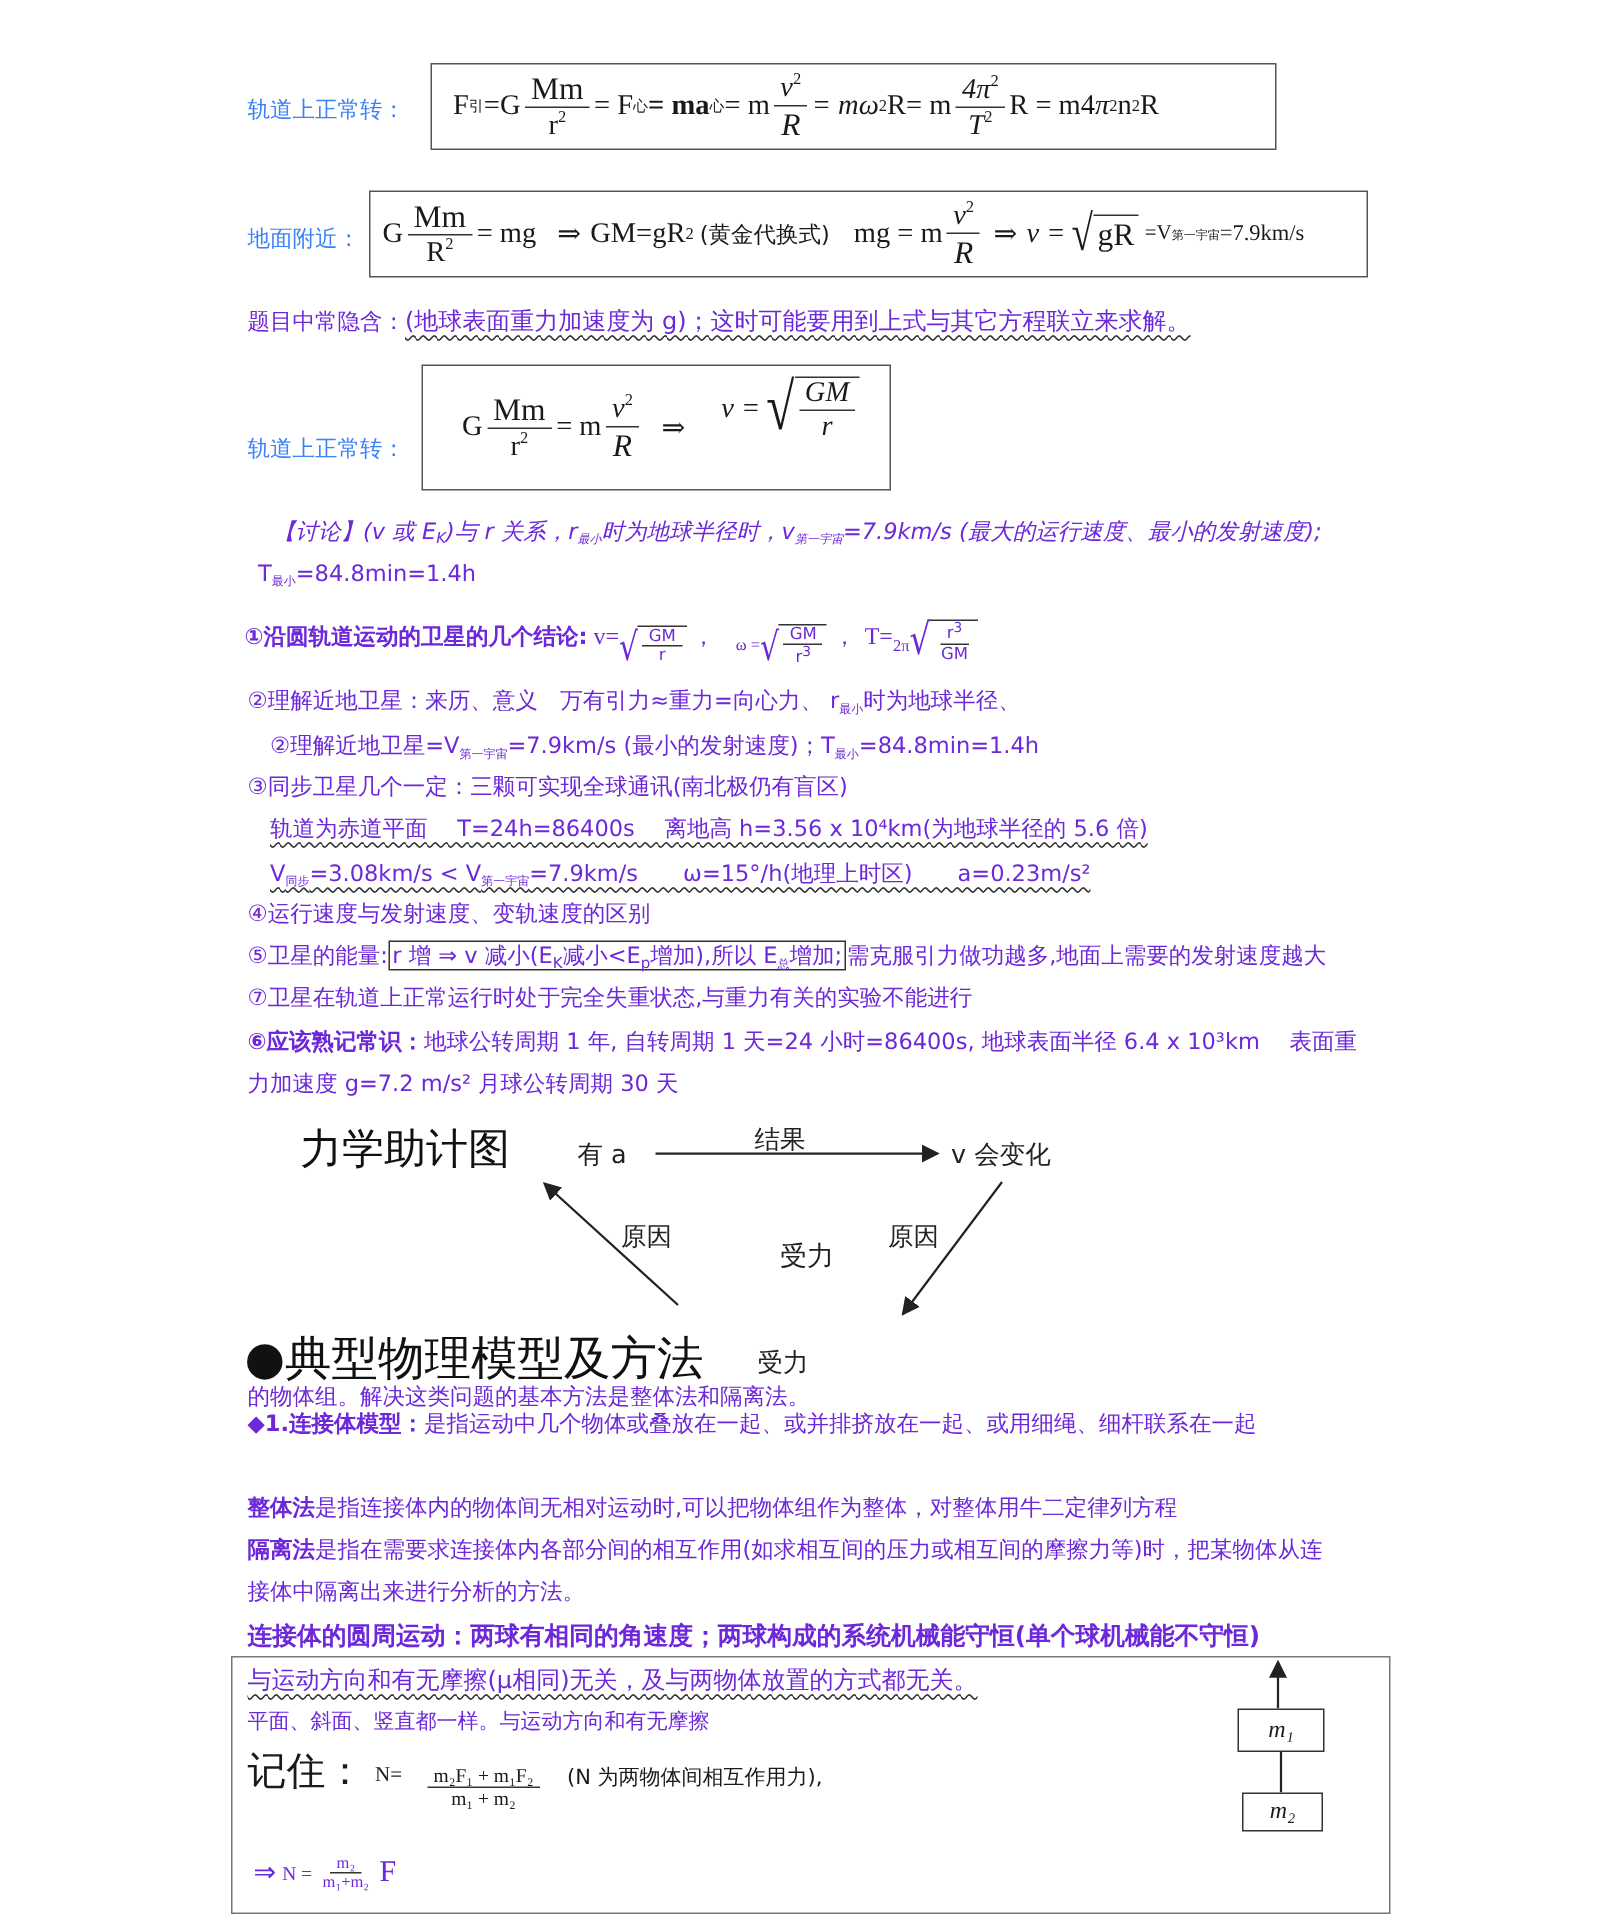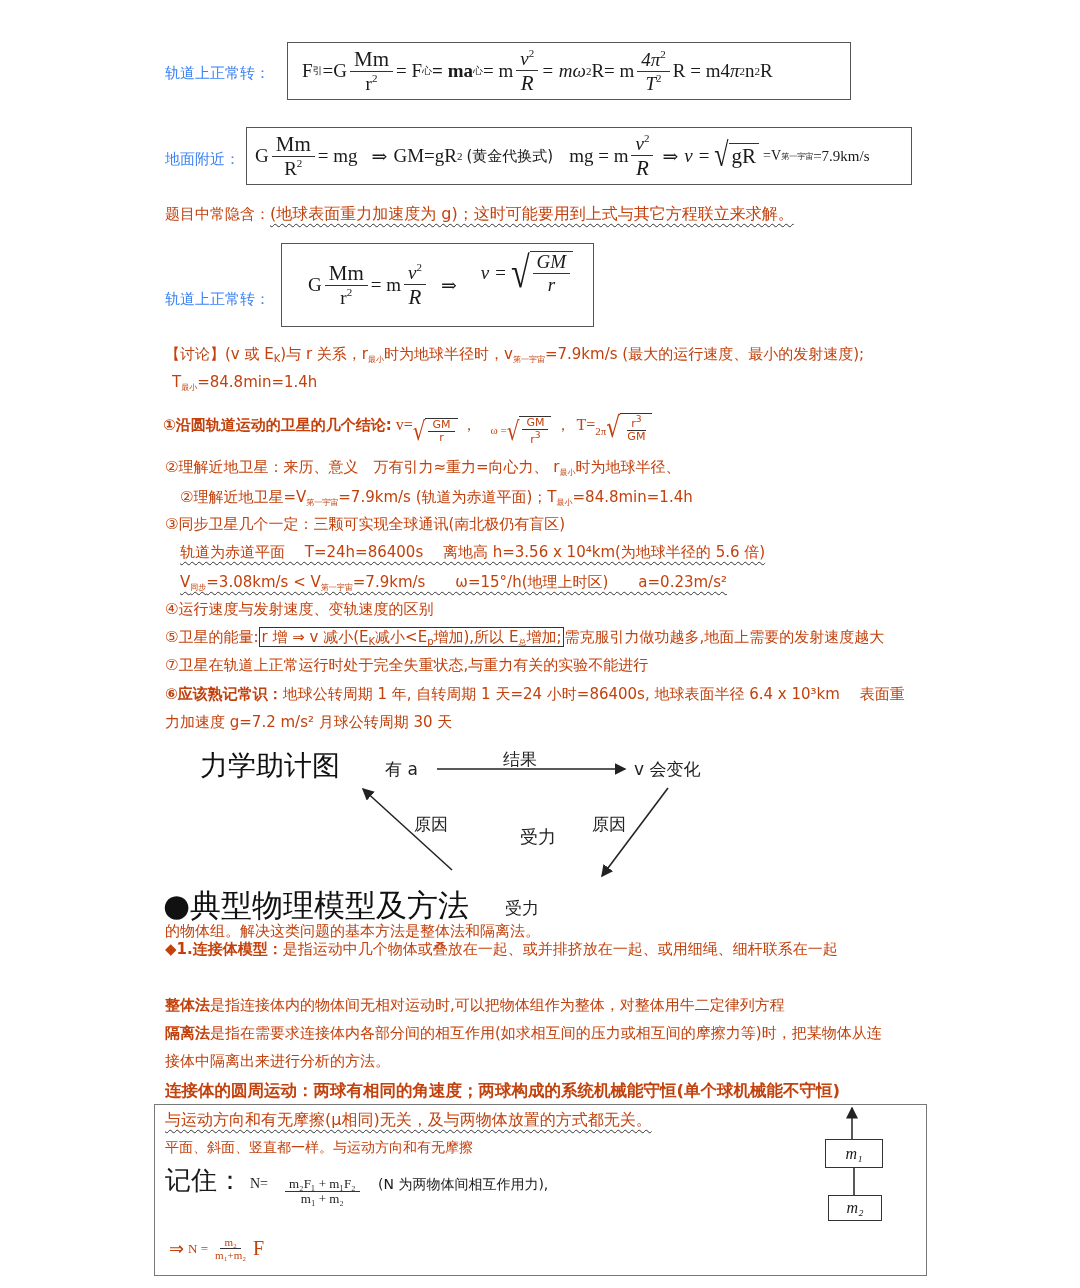--- a/index.html
+++ b/index.html
@@ -12,21 +12,21 @@
   .frac { display:inline-flex; flex-direction:column; align-items:center; margin:0 3px; vertical-align:middle; }
   .frac .n { border-bottom:1.3px solid #333; padding:0 4px; line-height:1.1; }
   .frac .d { line-height:1.15; padding:0 4px; }
   .big { font-size:21px; }
   .it { font-style:italic; }
   .sub { font-size:10px; vertical-align:-3px; font-family:"DejaVu Sans", sans-serif; }
   .sup { font-size:11px; vertical-align:8px; }
   .sqrt { display:inline-flex; align-items:center; }
   .sqrt .rad { font-size:26px; line-height:1; transform:scaleY(1.3); }
   .sqrt .arg { border-top:1.3px solid #333; padding:0 3px; }
-  .line { position:absolute; font-size:15px; white-space:nowrap; font-family:"DejaVu Sans", sans-serif; color:#c2410c; }
+  .line { position:absolute; font-size:15px; white-space:nowrap; font-family:"DejaVu Sans", sans-serif; color:#6d28d9; }
   .line .t { font-family:"Liberation Serif", serif; font-size:16px; }
   .wavy { text-decoration: underline wavy #333; text-underline-offset:4px; text-decoration-thickness:1px; }
   .bold { font-weight:bold; }
   .inlinebox { border:1px solid #333; padding:0 2px; }
   .title-big { font-family:"DejaVu Sans", sans-serif; font-size:28px; color:#111; }
   .diag { font-family:"DejaVu Sans", sans-serif; font-size:17px; color:#222; }
   .mbox { position:absolute; border:1.5px solid #333; background:#fff; text-align:center; font-style:italic; font-size:16px; font-family:"Liberation Serif", serif; }
 </style>
 </head>
 <body>
@@ -120,21 +120,21 @@
           <span class="rad" style="font-size:34px;">√</span>
         <span class="arg frac" style="margin:0;">
           <span class="n it">GM</span>
           <span class="d it">r</span>
         </span>
       </span>
     </span>
   </div>
 </div>
 
-<div class="line" style="left:165px;top:345px;">
+<div class="line" style="left:182px;top:345px;font-style:italic;">
   <span>【讨论】(v 或 E</span><span class="sub">K</span><span>)与 r 关系，r</span><span class="sub" style="font-size:8px;">最小</span><span>时为地球半径时，v</span><span class="sub" style="font-size:8px;">第一宇宙</span><span>=7.9km/s (最大的运行速度、最小的发射速度);</span>
 </div>
 <div class="line" style="left:172px;top:373px;">
   <span>T</span><span class="sub" style="font-size:8px;">最小</span><span>=84.8min=1.4h</span>
 </div>
 
 <div class="line" style="left:163px;top:404px;display:flex;align-items:center;">
   <span class="bold">①沿圆轨道运动的卫星的几个结论:</span>
   <span class="t" style="margin-left:4px;">v=</span>
   <span class="sqrt" style="font-size:11px;margin-top:12px;">
@@ -162,21 +162,21 @@
         <span class="n"><span>r</span><sup>3</sup></span>
         <span class="d">GM</span>
       </span>
     </span>
 </div>
 
 <div class="line" style="left:165px;top:458px;">
   <span>②理解近地卫星：来历、意义　万有引力≈重力=向心力、 r</span><span class="sub" style="font-size:8px;">最小</span><span>时为地球半径、</span>
 </div>
 <div class="line" style="left:180px;top:488px;">
-  <span>②理解近地卫星=V</span><span class="sub" style="font-size:8px;">第一宇宙</span><span>=7.9km/s (轨道为赤道平面)；T</span><span class="sub" style="font-size:8px;">最小</span><span>=84.8min=1.4h</span>
+  <span>②理解近地卫星=V</span><span class="sub" style="font-size:8px;">第一宇宙</span><span>=7.9km/s (最小的发射速度)；T</span><span class="sub" style="font-size:8px;">最小</span><span>=84.8min=1.4h</span>
 </div>
 <div class="line" style="left:165px;top:515px;">③同步卫星几个一定：三颗可实现全球通讯(南北极仍有盲区)</div>
 <div class="line wavy" style="left:180px;top:543px;">轨道为赤道平面　 T=24h=86400s　 离地高 h=3.56 x 10⁴km(为地球半径的 5.6 倍)</div>
 <div class="line wavy" style="left:180px;top:573px;">
   <span>V</span><span class="sub" style="font-size:8px;">同步</span><span>=3.08km/s &lt; V</span><span class="sub" style="font-size:8px;">第一宇宙</span><span>=7.9km/s　　ω=15°/h(地理上时区)　　a=0.23m/s²</span>
 </div>
 <div class="line" style="left:165px;top:600px;">④运行速度与发射速度、变轨速度的区别</div>
 <div class="line" style="left:165px;top:628px;">
   <span>⑤卫星的能量:</span><span class="inlinebox"><span>r 增 ⇒ v 减小(E</span><span class="sub">K</span><span>减小&lt;E</span><span class="sub">p</span><span>增加),所以 E</span><span class="sub" style="font-size:8px;">总</span><span>增加;</span></span><span>需克服引力做功越多,地面上需要的发射速度越大</span>
 </div>

